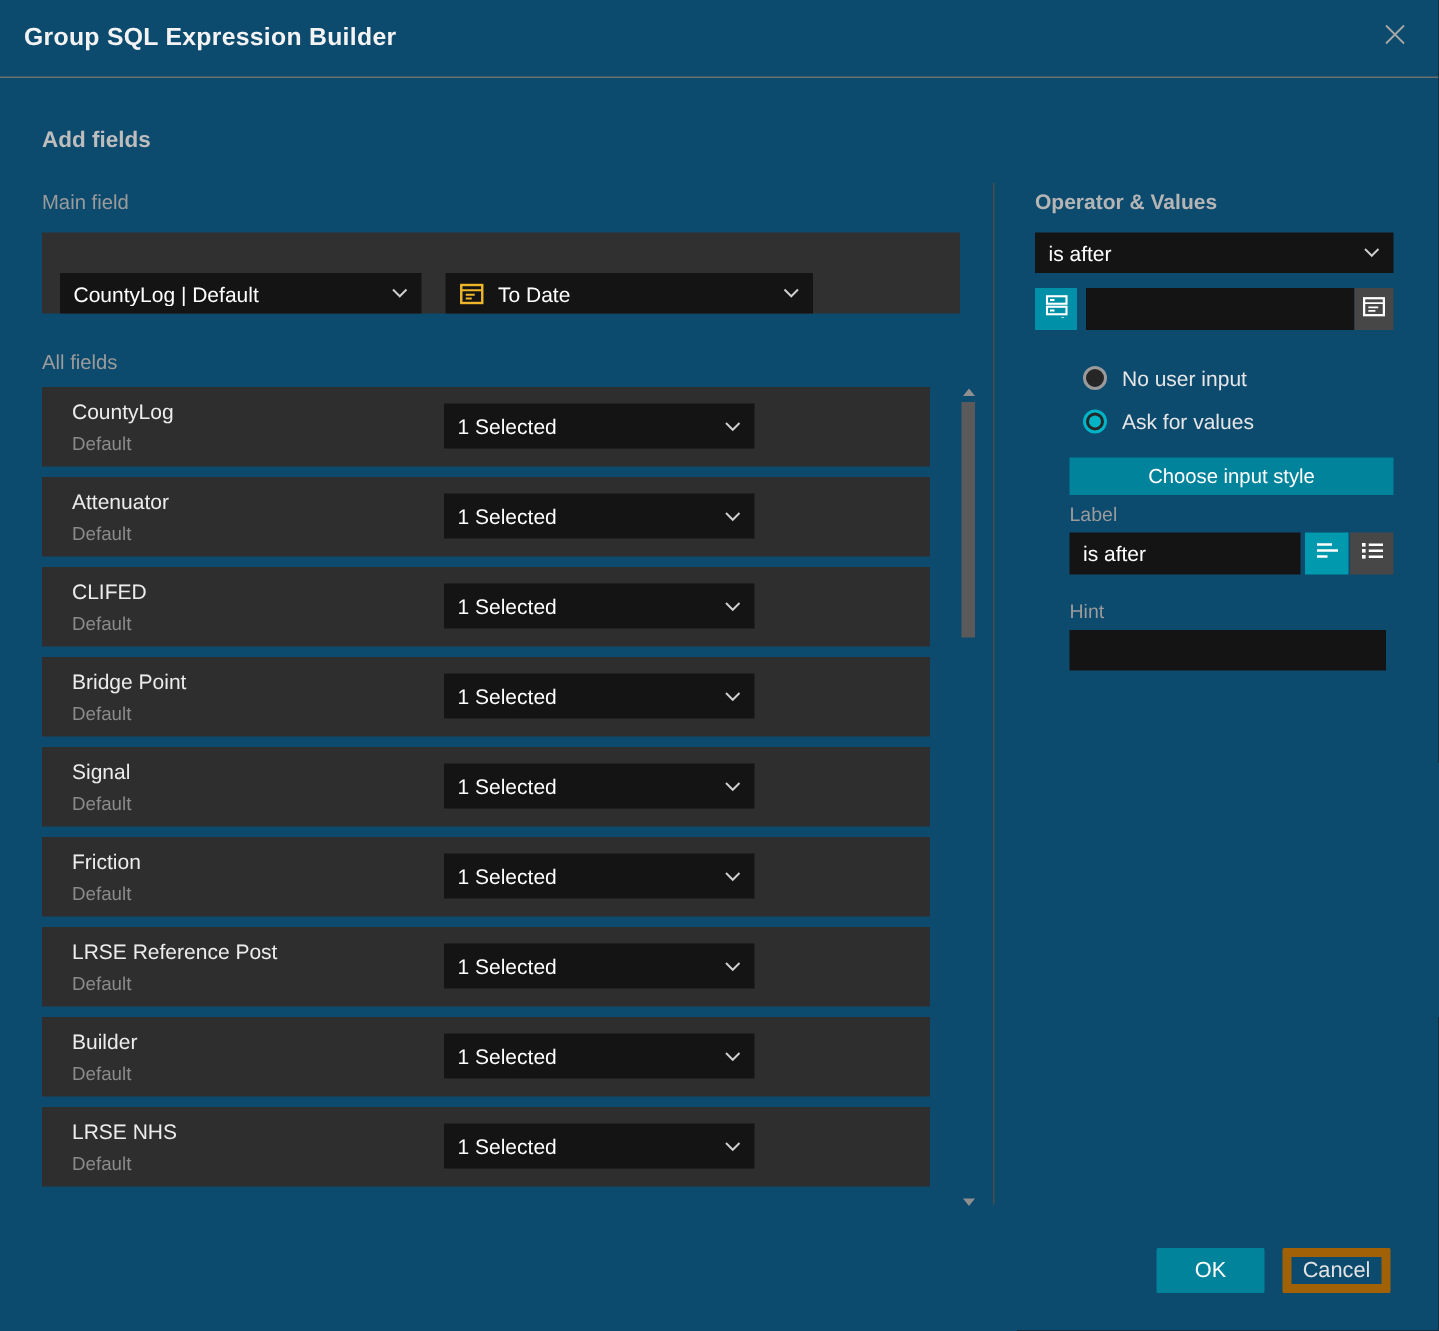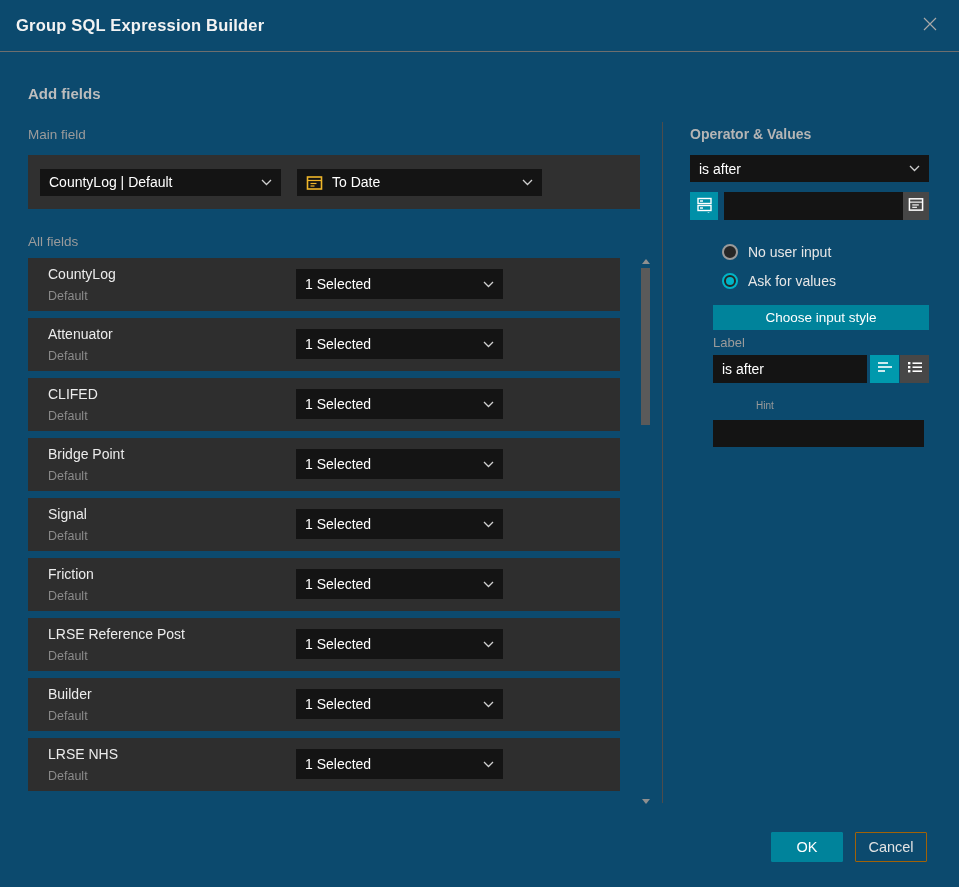--- a/index.html
+++ b/index.html
@@ -31,21 +31,21 @@
   .select .sel-text { flex:1; white-space:nowrap; overflow:hidden; }
   .select .chev { flex:0 0 auto; margin-left:6px; display:flex; }
   .text-input {
     background:#141414; border:none; outline:none; color:#fff;
     font-family:"Liberation Sans", sans-serif; font-size:14px; padding:0 9px; height:100%;
     width:100%;
   }
   
   .mainfield-panel {
     position:absolute; left:28px; top:155px; width:612px; height:54px;
-    background:#303030; display:flex; align-items:center; gap:16px; padding:0 12px;
+    background:#303030; display:flex; align-items:flex-end; gap:16px; padding:0 12px;
   }
   .mf-select-1 { width:241px; }
   .mf-select-2 { width:245px; }
   .cal-gold { margin-right:9px; display:flex; }
   
   .fields-list { position:absolute; left:28px; top:258px; width:592px; }
   .field-row {
     position:relative; width:592px; height:53px; background:#2e2e2e; margin-bottom:7px;
   }
   .field-name { position:absolute; left:20px; top:8px; font-size:14px; color:#ececec; }
@@ -90,31 +90,31 @@
     cursor:pointer;
   }
   .lbl-label { position:absolute; left:713px; top:335px; font-size:13px; }
   .label-row { position:absolute; left:713px; top:355px; width:216px; height:28px; display:flex; }
   .label-input-wrap { width:155px; height:28px; margin-right:2px; }
   .toggle-btn {
     width:29px; height:28px; background:#474747; display:flex; align-items:center; justify-content:center;
     cursor:pointer; flex:0 0 auto; margin-left:1px;
   }
   .toggle-btn.active { background:#0099ad; }
-  .lbl-hint { position:absolute; left:713px; top:400px; font-size:10px;margin-left:43px; }
+  .lbl-hint { position:absolute; left:713px; top:400px; font-size:13px; }
   .hint-input-wrap { position:absolute; left:713px; top:420px; width:211px; height:27px; }
   
   .ok-btn {
     position:absolute; left:771px; top:832px; width:72px; height:30px;
     background:#00839b; border:1px solid #00839b; color:#fff; font-size:14.5px;
     display:flex; align-items:center; justify-content:center; cursor:pointer; border-radius:1px;
   }
   .cancel-btn {
     position:absolute; left:855px; top:832px; width:72px; height:30px;
-    background:transparent; border:1px solid #a16207; color:#e3e3e3; font-size:14.5px;
+    background:transparent; border:6px solid #a16207; color:#e3e3e3; font-size:14.5px;
     display:flex; align-items:center; justify-content:center; cursor:pointer; border-radius:1px;
   }
 </style>
 </head>
 <body>
 
 <div class="dialog">
 
   <div class="titlebar">
     <div class="title">Group SQL Expression Builder</div>

